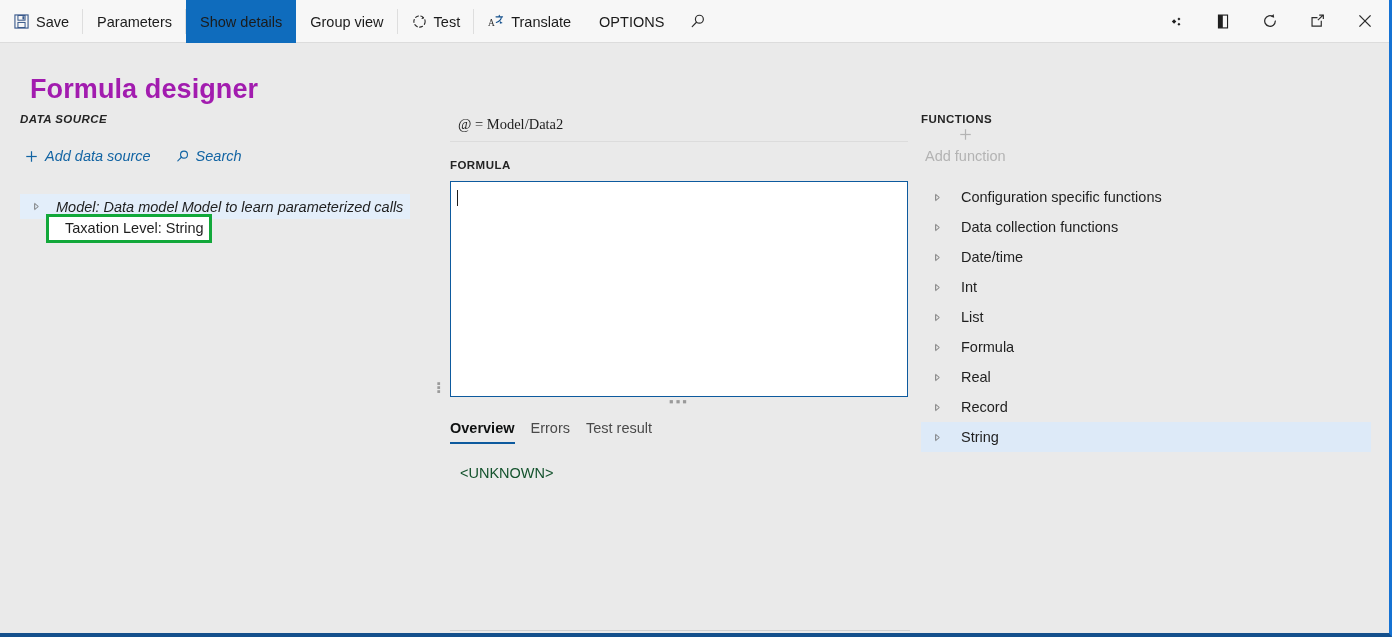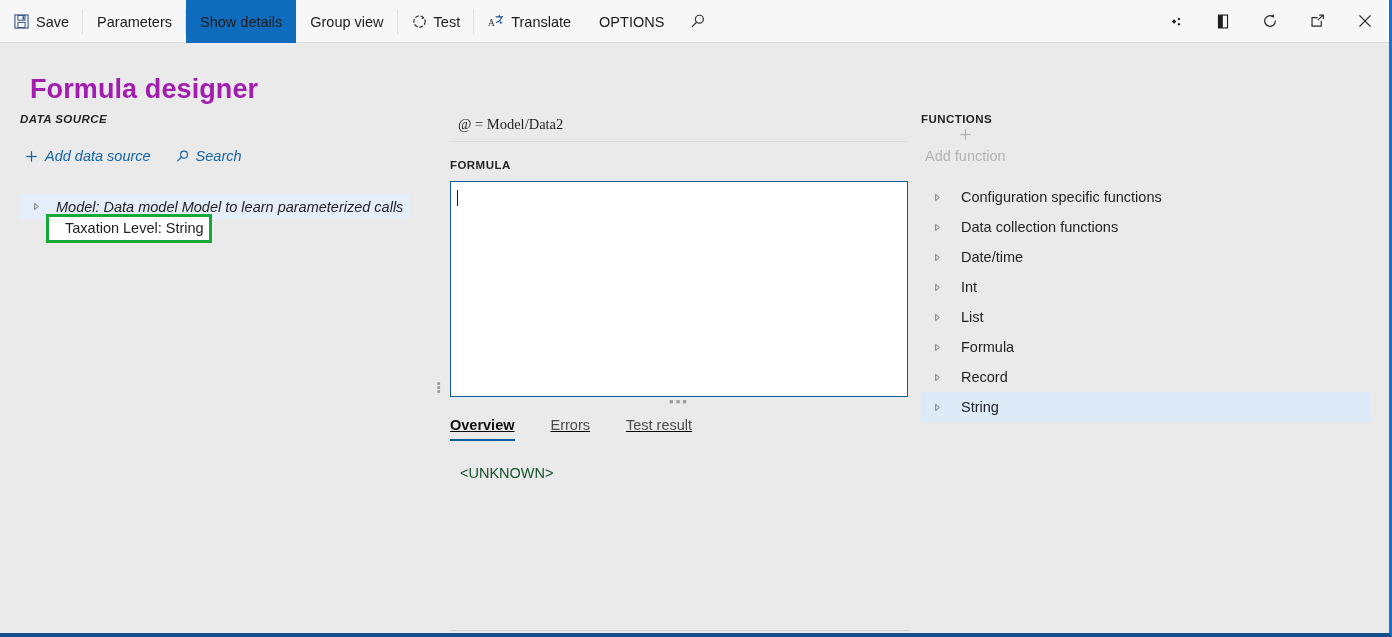--- a/index.html
+++ b/index.html
@@ -200,25 +200,24 @@
     width: 10px;
     color: #9a9a9a;
     font-size: 11px;
     line-height: 4px;
     text-align: center;
     cursor: col-resize;
   }
 
   .tabs {
     display: flex;
-    align-items: flex-start;
-    gap: 36px;
+    align-items: flex-end;
+    gap: 16px;
     margin-top: 9px;
     height: 27px;
-    text-decoration: underline;
   }
   .tab {
     font-size: 14.5px;
     color: #4a4a4a;
     padding-bottom: 6px;
     cursor: default;
     border-bottom: 2px solid transparent;
   }
   .tab.active {
     color: #0f1111;
@@ -516,20 +515,28 @@
             </svg>
         </span>
         <span>Formula</span>
       </div>
       <div class="fn-row">
         <span class="chev">
           <svg width="9" height="9" viewBox="0 0 10 10">
               <path d="M3 1.6 L7 5 L3 8.4 Z" fill="none" stroke="#6b6b6b" stroke-width="1"></path>
             </svg>
         </span>
+        <span>Real</span>
+      </div>
+      <div class="fn-row">
+        <span class="chev">
+          <svg width="9" height="9" viewBox="0 0 10 10">
+              <path d="M3 1.6 L7 5 L3 8.4 Z" fill="none" stroke="#6b6b6b" stroke-width="1"></path>
+            </svg>
+        </span>
         <span>Record</span>
       </div>
       <div class="fn-row selected">
         <span class="chev">
           <svg width="9" height="9" viewBox="0 0 10 10">
               <path d="M3 1.6 L7 5 L3 8.4 Z" fill="none" stroke="#6b6b6b" stroke-width="1"></path>
             </svg>
         </span>
         <span>String</span>
       </div>

